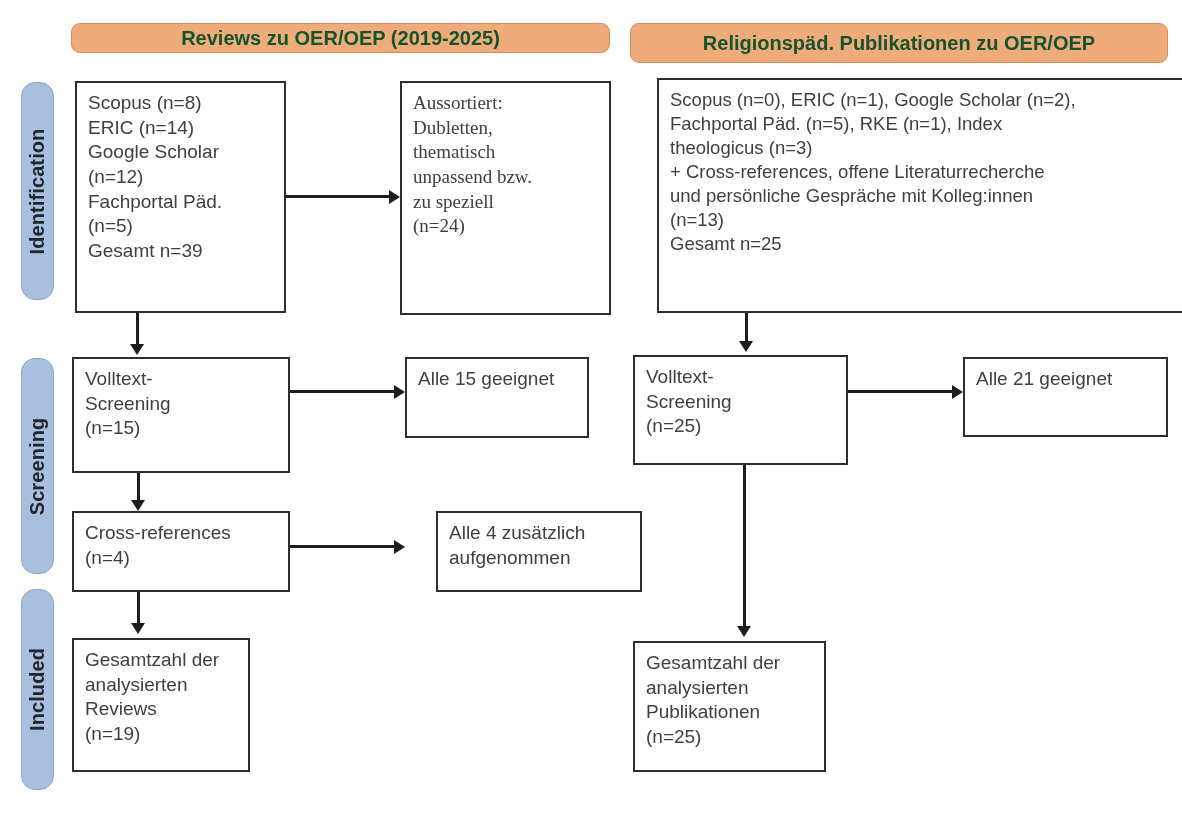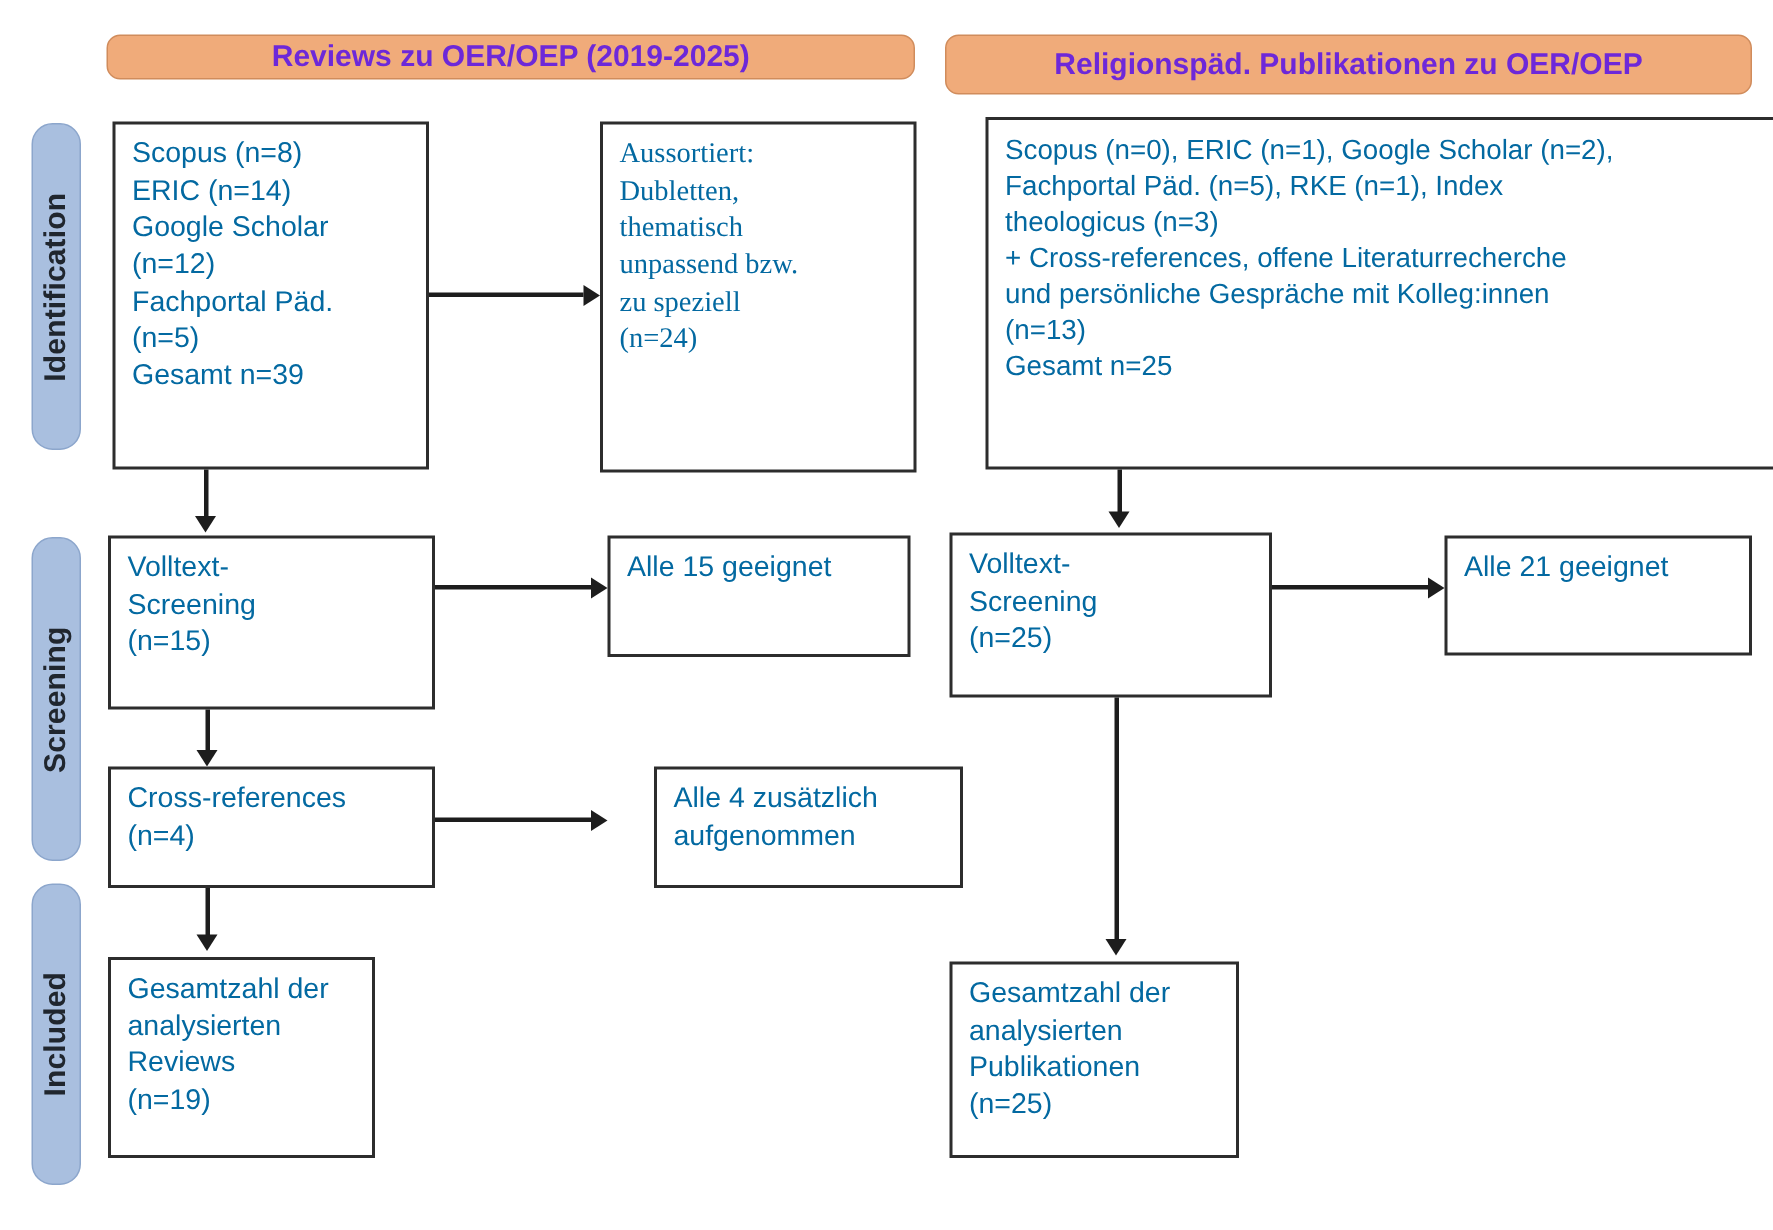--- a/index.html
+++ b/index.html
@@ -44,34 +44,34 @@
     position: absolute;
     background: #f0ab7a;
     border: 1.5px solid #d08c5c;
     border-radius: 9px;
     box-sizing: border-box;
     display: flex;
     align-items: center;
     justify-content: center;
     font-size: 20px;
     font-weight: bold;
-    color: #6d28d9;
+    color: #14532d;
     white-space: nowrap;
   }
 
   
   .box {
     position: absolute;
     background: #ffffff;
     border: 2.5px solid #2d2d2d;
     box-sizing: border-box;
     padding: 8px 9px 6px 11px;
     font-size: 19px;
     line-height: 1.30;
-    color: #0369a1;
+    color: #404040;
     white-space: pre-line;
     overflow: hidden;
   }
   .box.small-text { font-size: 18.5px; }
 
   
   .conn {
     position: absolute;
     background: #1d1d1d;
   }
@@ -132,21 +132,21 @@
   <div class="conn h" style="left:286px; top:195px; width:103px;"></div>
   <div class="arrow-right" style="left:389px; top:190px;"></div>
 
   <div class="conn v" style="left:136px; top:313px; width:3px; height:33px;"></div>
   <div class="arrow-down" style="left:130px; top:344px;"></div>
 
   <div class="box" style="left:72px; top:357px; width:218px; height:116px;">Volltext-
 Screening
 (n=15)</div>
 
-  <div class="box" style="left:405px; top:357px; width:202px; height:81px;">Alle 15 geeignet</div>
+  <div class="box" style="left:405px; top:357px; width:184px; height:81px;">Alle 15 geeignet</div>
 
   <div class="conn h" style="left:290px; top:390px; width:104px;"></div>
   <div class="arrow-right" style="left:394px; top:385px;"></div>
 
   <div class="conn v" style="left:137px; top:473px; width:3px; height:30px;"></div>
   <div class="arrow-down" style="left:131px; top:500px;"></div>
 
   <div class="box" style="left:72px; top:511px; width:218px; height:81px;">Cross-references
 (n=4)</div>
 

